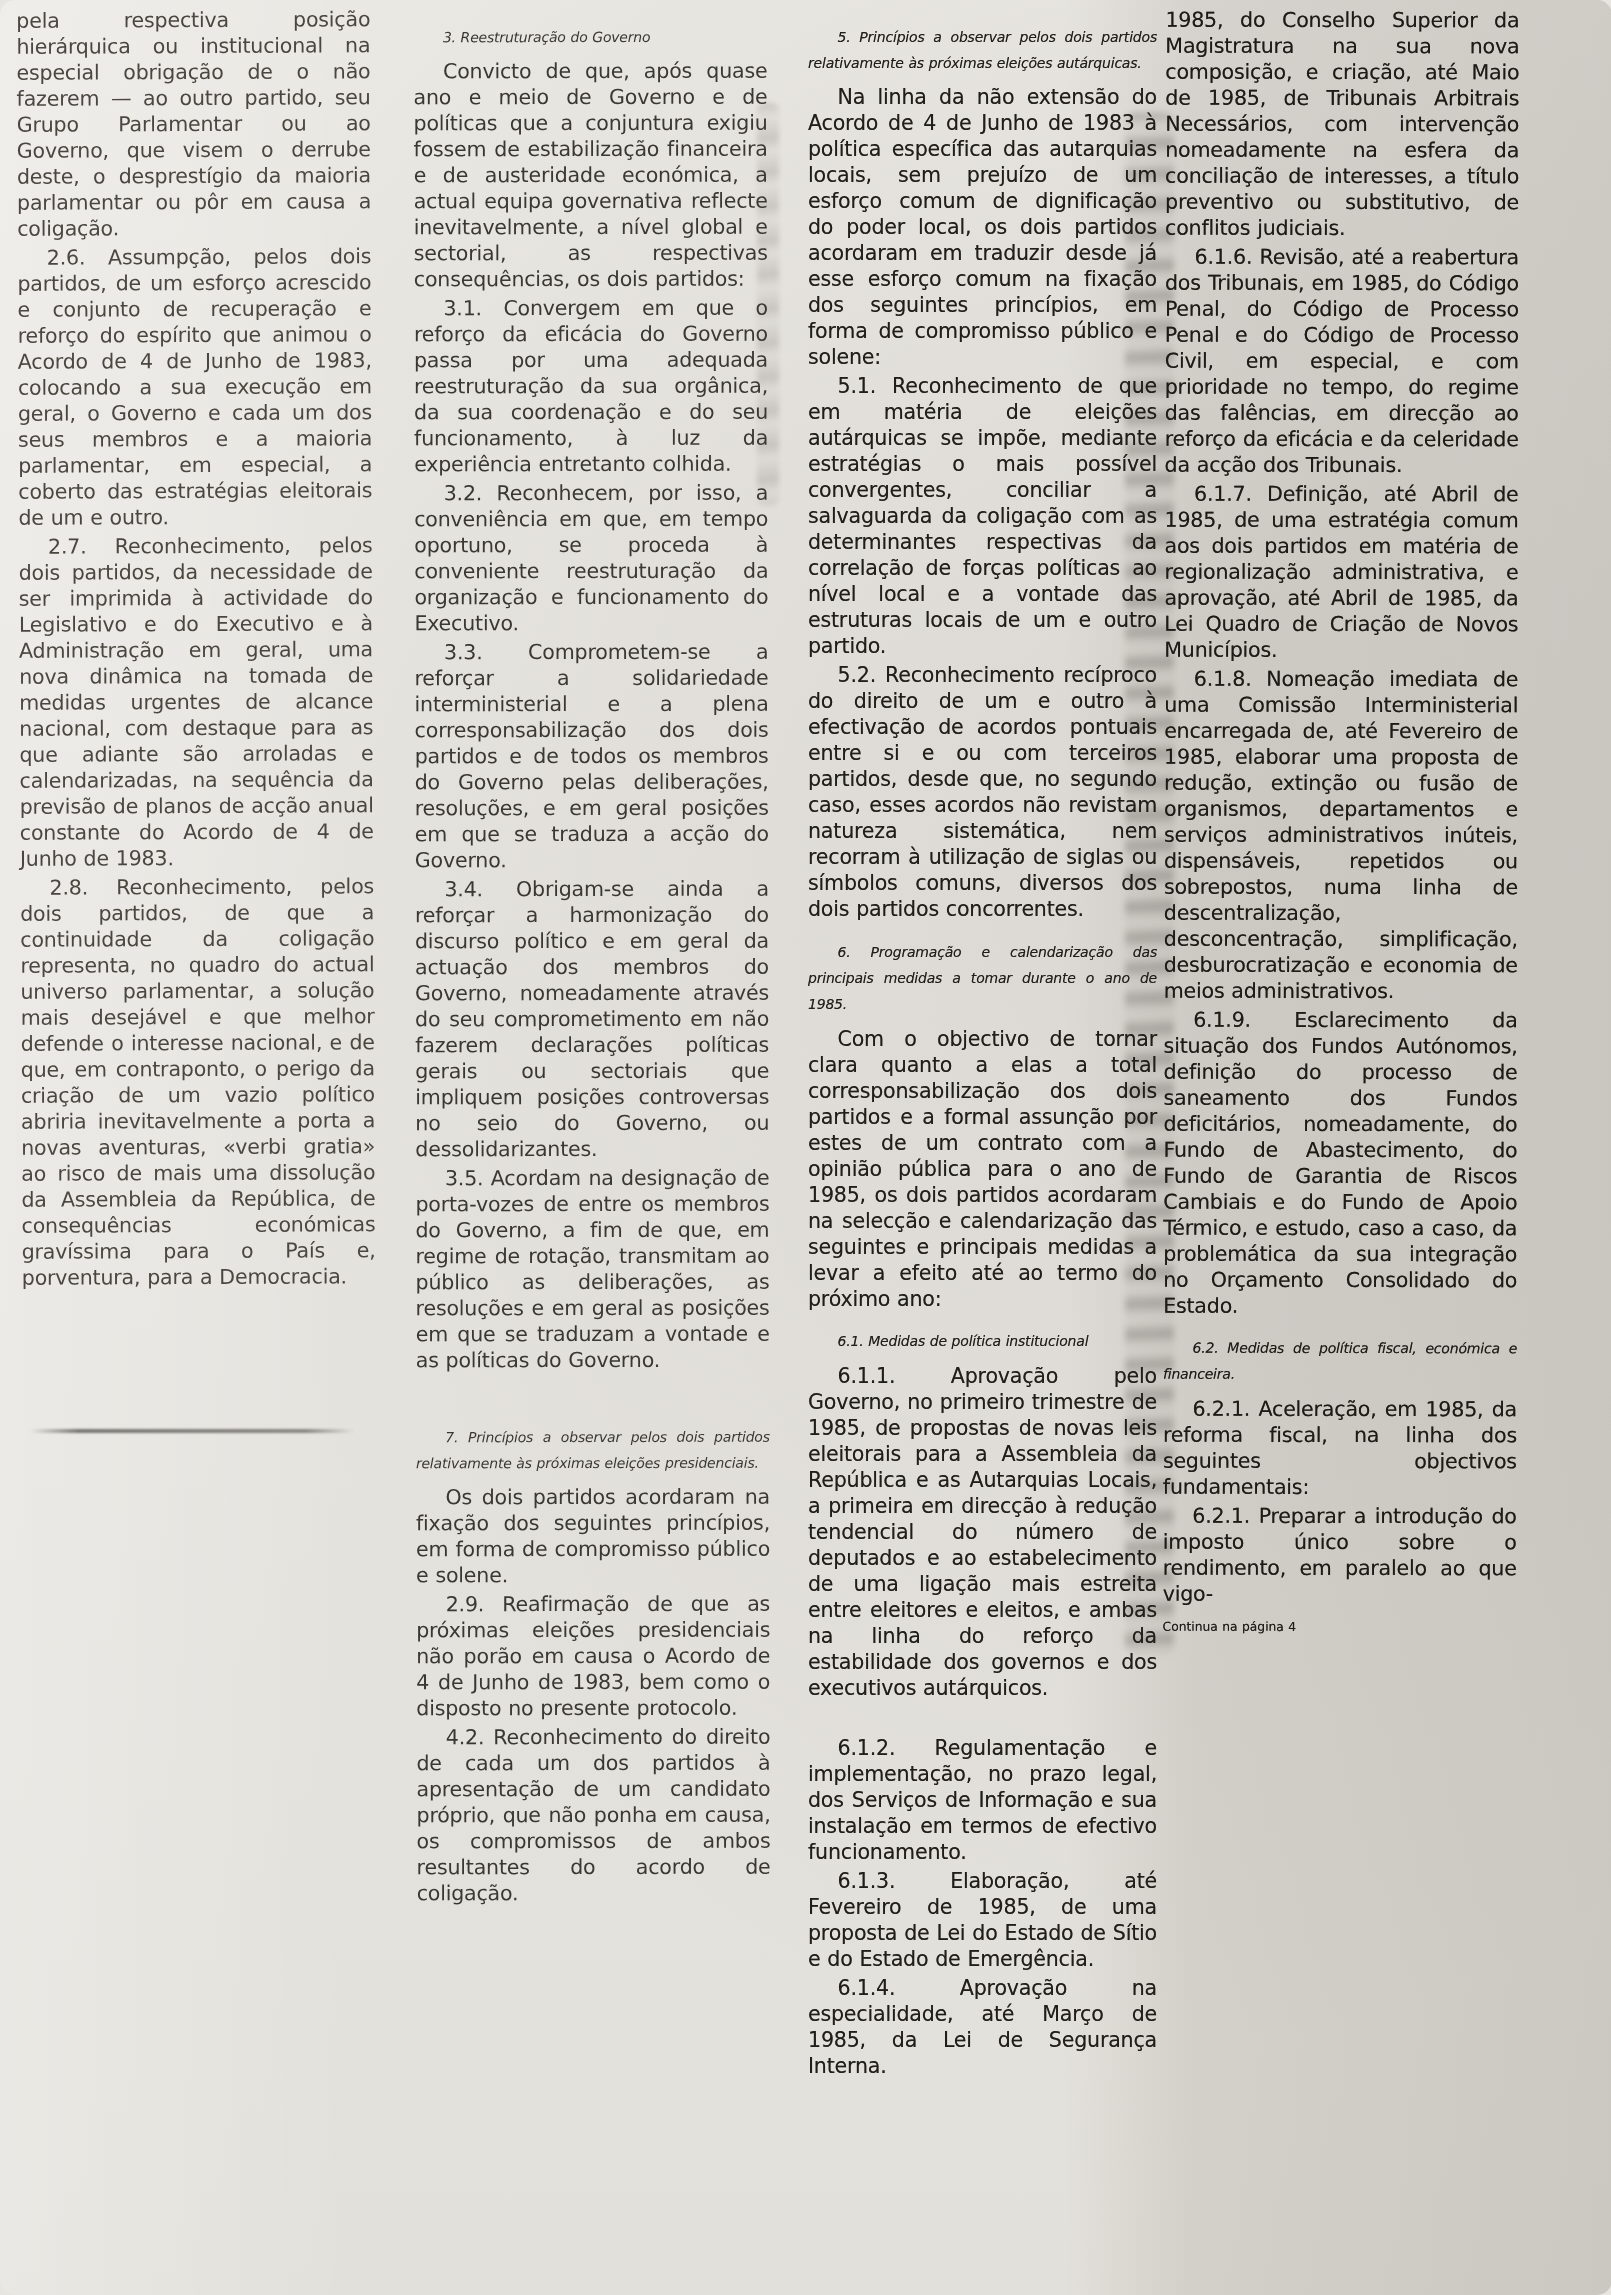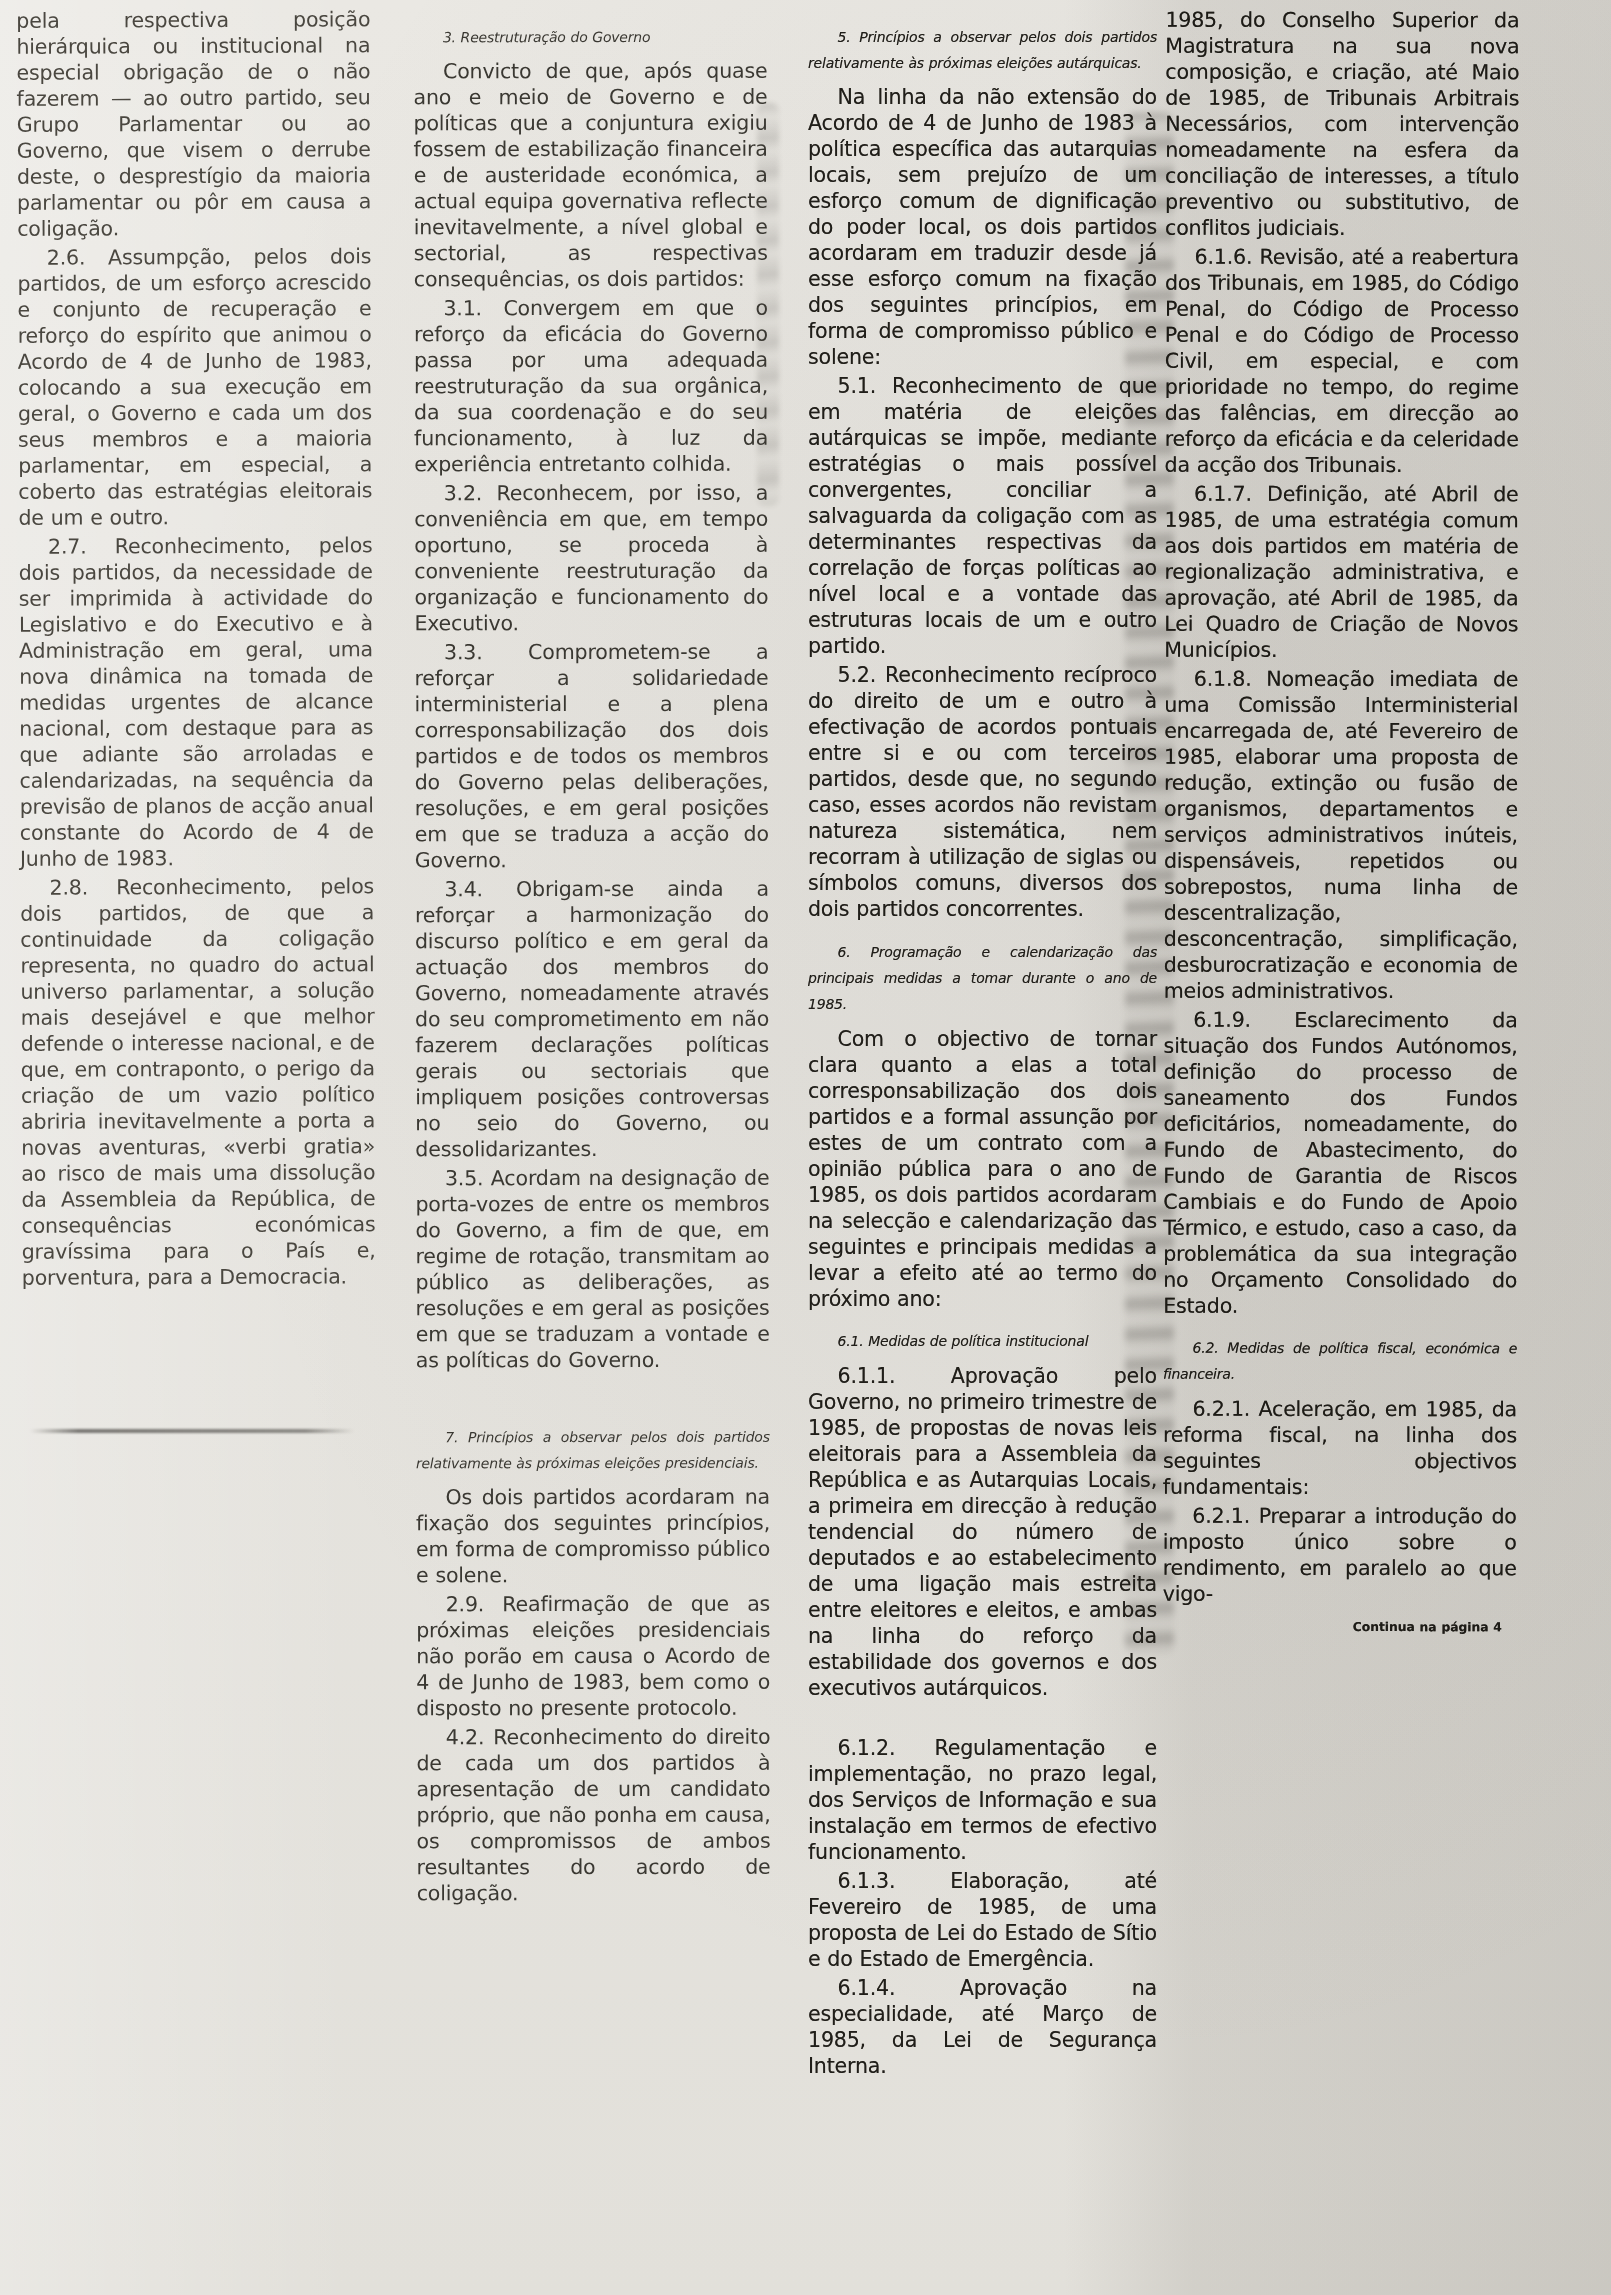--- a/index.html
+++ b/index.html
@@ -14,20 +14,21 @@
     background: #e7e5e0;
     font-family: "DejaVu Sans", sans-serif;
   }
   .page {
     position: absolute;
     inset: 0;
     background:
       radial-gradient(ellipse at 72% 35%, rgba(110,105,95,0.10), transparent 60%),
       linear-gradient(90deg, rgba(255,255,255,0.25) 0%, transparent 22%, transparent 66%, rgba(95,90,80,0.12) 74%, rgba(95,90,80,0.18) 100%),
       linear-gradient(180deg, #eae8e3 0%, #e6e4df 45%, #e2e0da 100%);
+    border-radius: 15px;
   }
   
   .artifact {
     position: absolute;
     pointer-events: none;
   }
   .a-col4-edge {
     left: 1125px; top: 113px; width: 49px; height: 1543px;
     background: repeating-linear-gradient(178deg,
       rgba(35,32,27,0.50) 0px, rgba(35,32,27,0.10) 10.8px,
@@ -75,23 +76,22 @@
     font-style: italic;
     font-weight: normal;
     font-size: 14px;
     line-height: 26px;
     text-indent: 29.5px;
     text-align: justify;
   }
   .gap { height: 31px; }
   .note {
     margin-top: 6.9px;
-    text-align: right;
     font-size: 12.3px;
-    font-weight: bold;
+    font-weight: normal;
     letter-spacing: 0;
     text-indent: 0;
     padding-right: 14.7px;
   }
 </style>
 </head>
 <body>
 
 <div class="page">
   <div class="artifact a-col3-edge"></div>

